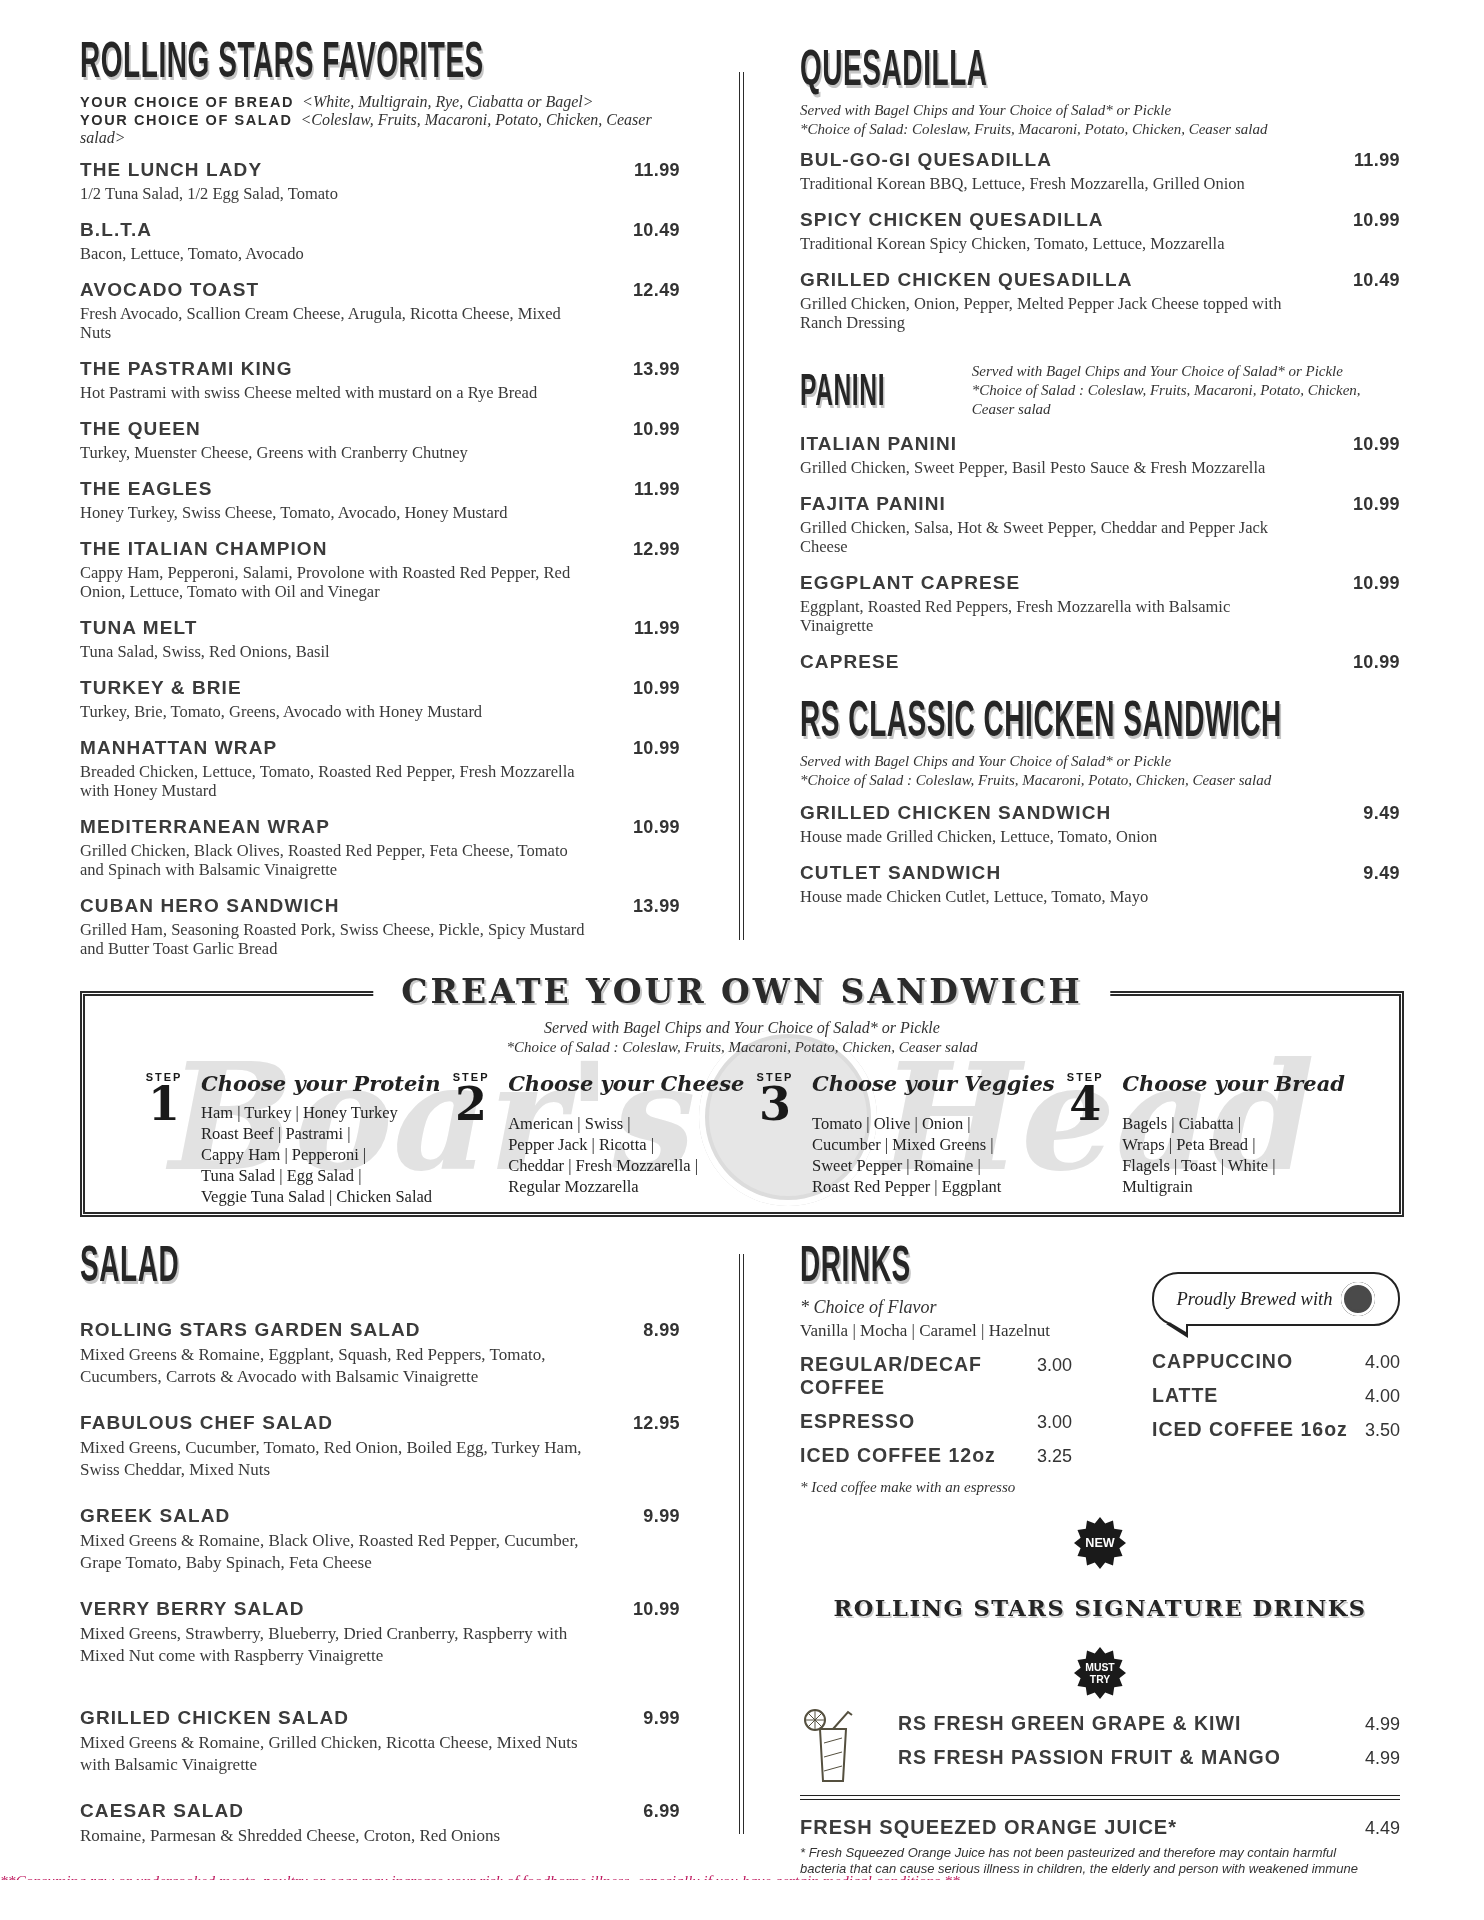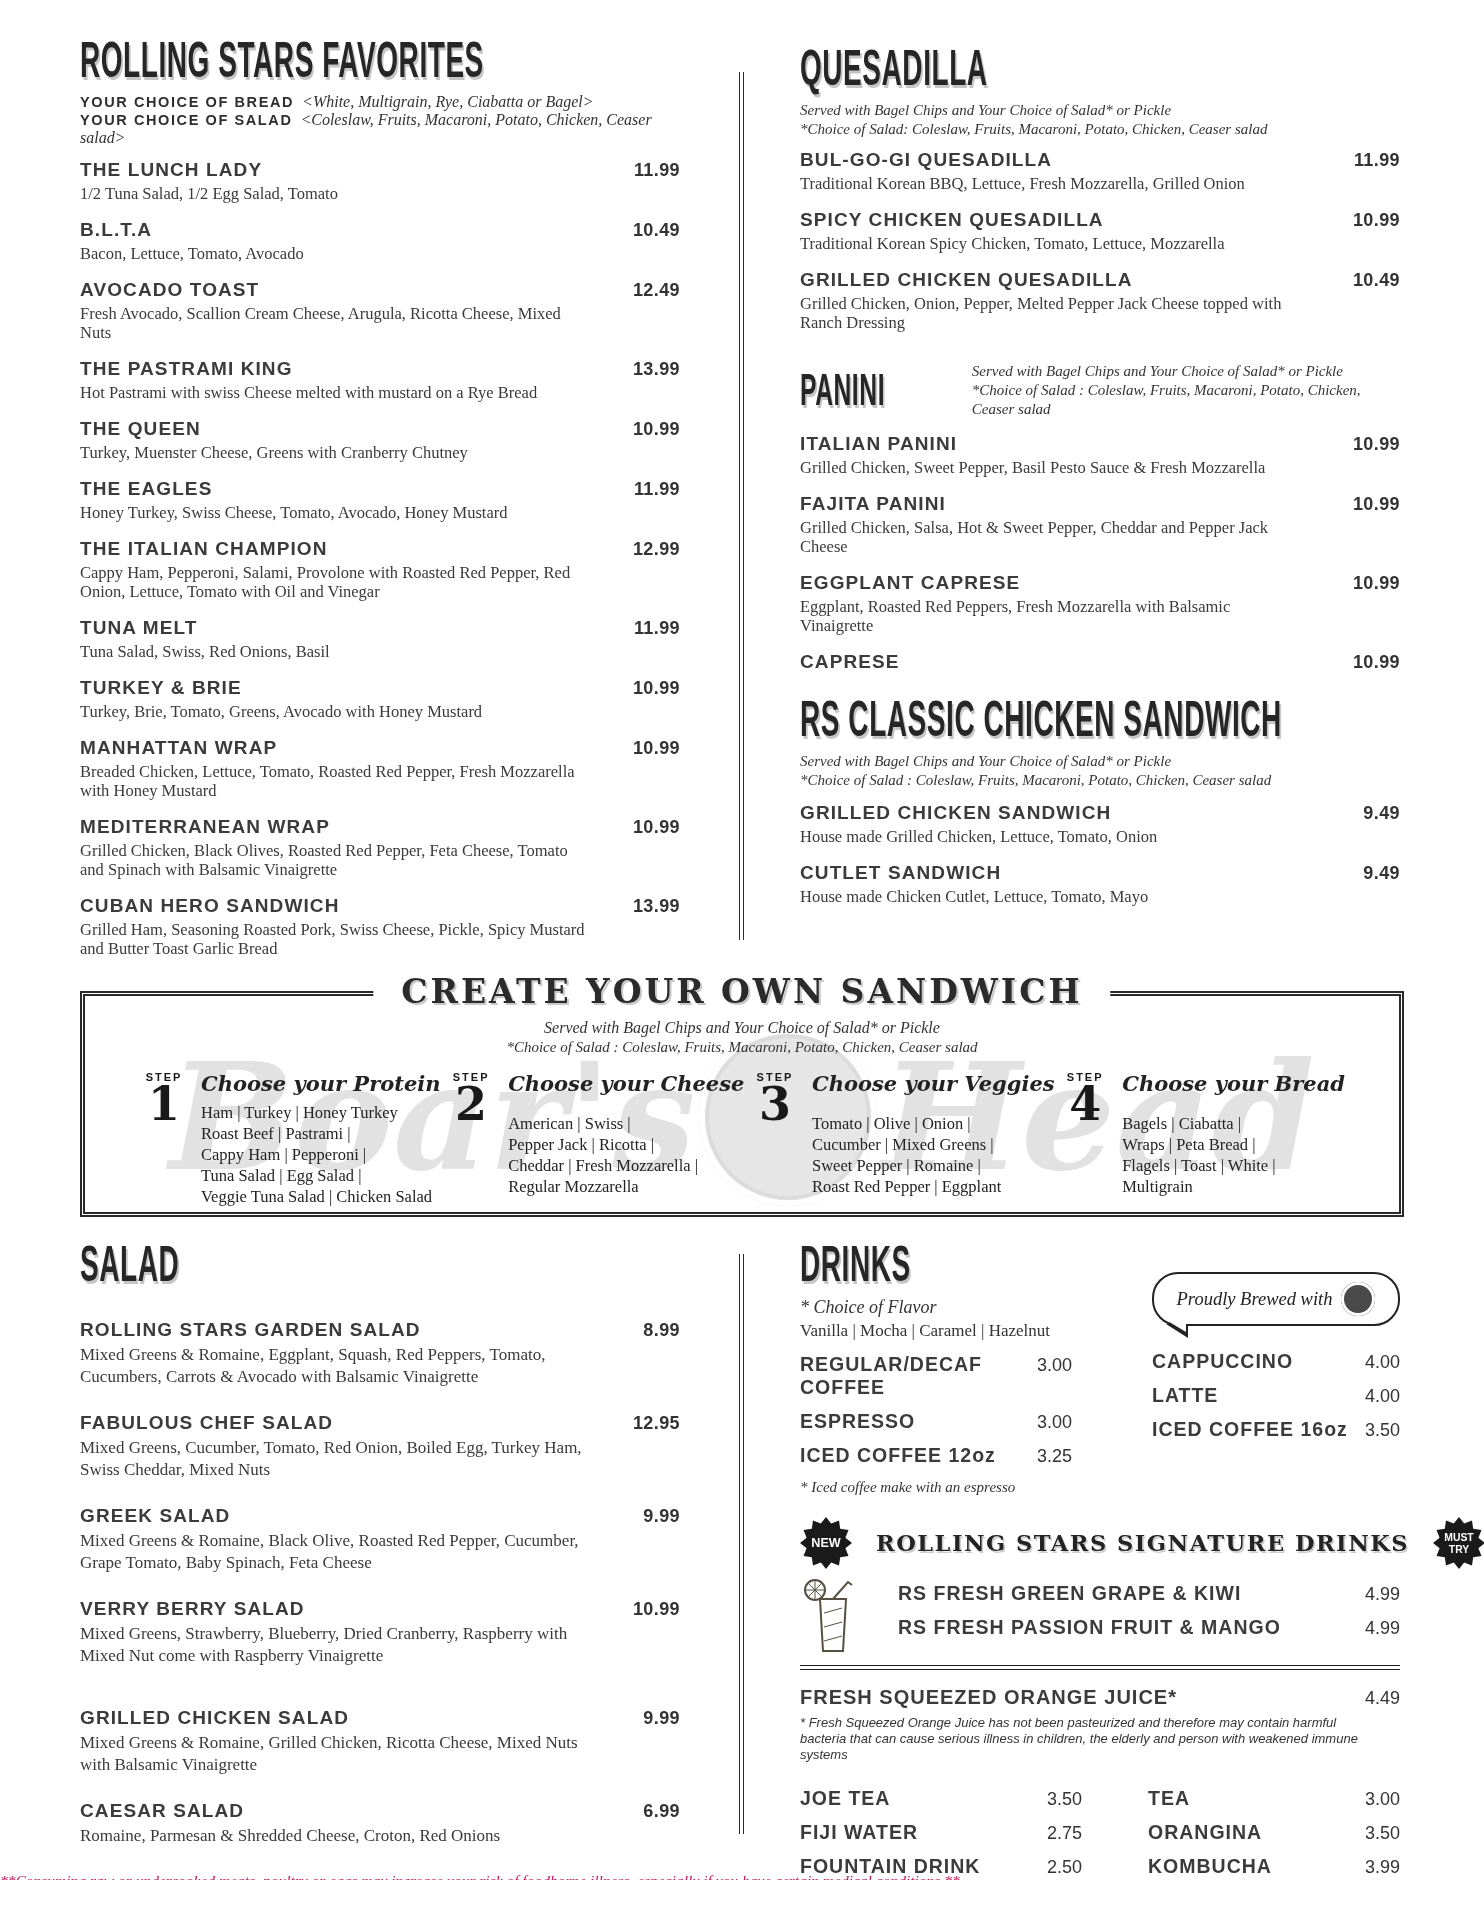--- a/index.html
+++ b/index.html
@@ -70,21 +70,21 @@
   .bubble{position:relative;height:50px;border:2.5px solid #222;border-radius:26px;background:#fff;
           display:flex;align-items:center;justify-content:center;gap:9px;
           font-family:"Liberation Serif",serif;font-style:italic;font-size:18.5px;color:#222;}
   .bubble-tail{position:absolute;left:12px;bottom:-14px;width:0;height:0;
                border-left:22px solid transparent;border-top:14px solid #222;}
   .bubble-tail:after{content:"";position:absolute;left:-17px;top:-15px;width:0;height:0;
                border-left:15px solid transparent;border-top:9px solid #fff;}
   .brew-logo{width:34px;height:34px;border-radius:50%;background:#4a4a4a;flex:none;
              box-shadow:inset 0 0 0 3px #fff,inset 0 0 0 6px #4a4a4a;}
   .bubble-rows{margin-top:24px;}
-  .sig-banner{display:flex;align-items:center;gap:12px;margin-top:20px;}
+  .sig-banner{display:flex;align-items:center;gap:12px;margin-top:20px;flex-direction:column;}
   .burst{flex:none;width:52px;height:52px;}
   .sig-rule{flex:1;height:5px;box-sizing:border-box;border-top:1.5px solid #222;border-bottom:1.5px solid #222;}
   .sig-title{font-family:"DejaVu Serif",serif;font-weight:700;font-size:22.5px;letter-spacing:1.5px;
              color:#242424;white-space:nowrap;text-shadow:1.5px 1.5px 0 #cccccc;}
   .sig-items{display:flex;align-items:center;margin-top:8px;}
   .glass{flex:none;margin:0 38px 0 2px;}
   .sig-list{flex:1;}
   .sig-divider{height:5px;box-sizing:border-box;border-top:1.5px solid #222;border-bottom:1.5px solid #222;margin-top:10px;}
   .oj-row{margin-top:16px;margin-bottom:0;}
   .oj-note{font-style:italic;font-size:13px;line-height:16px;color:#333;margin-top:6px;}

